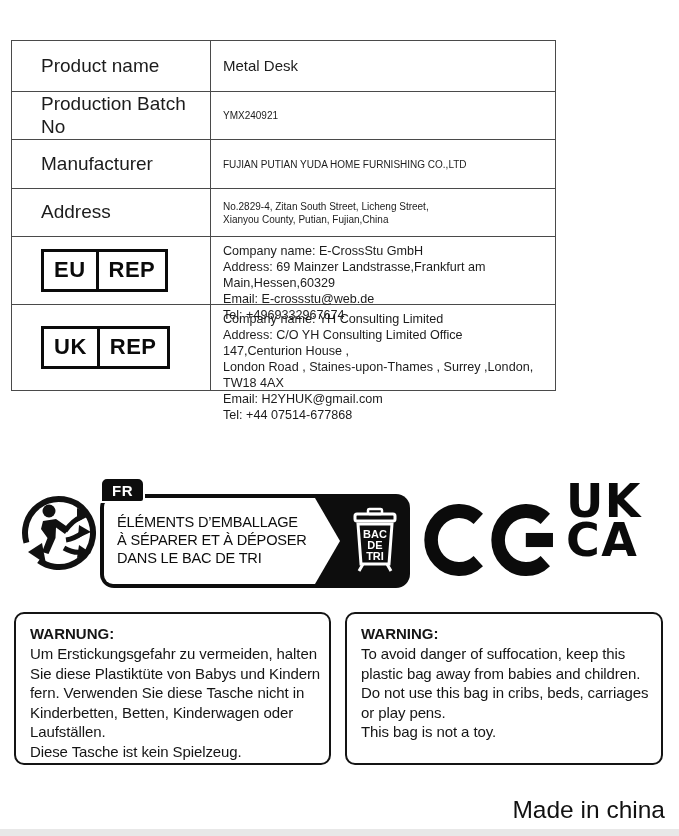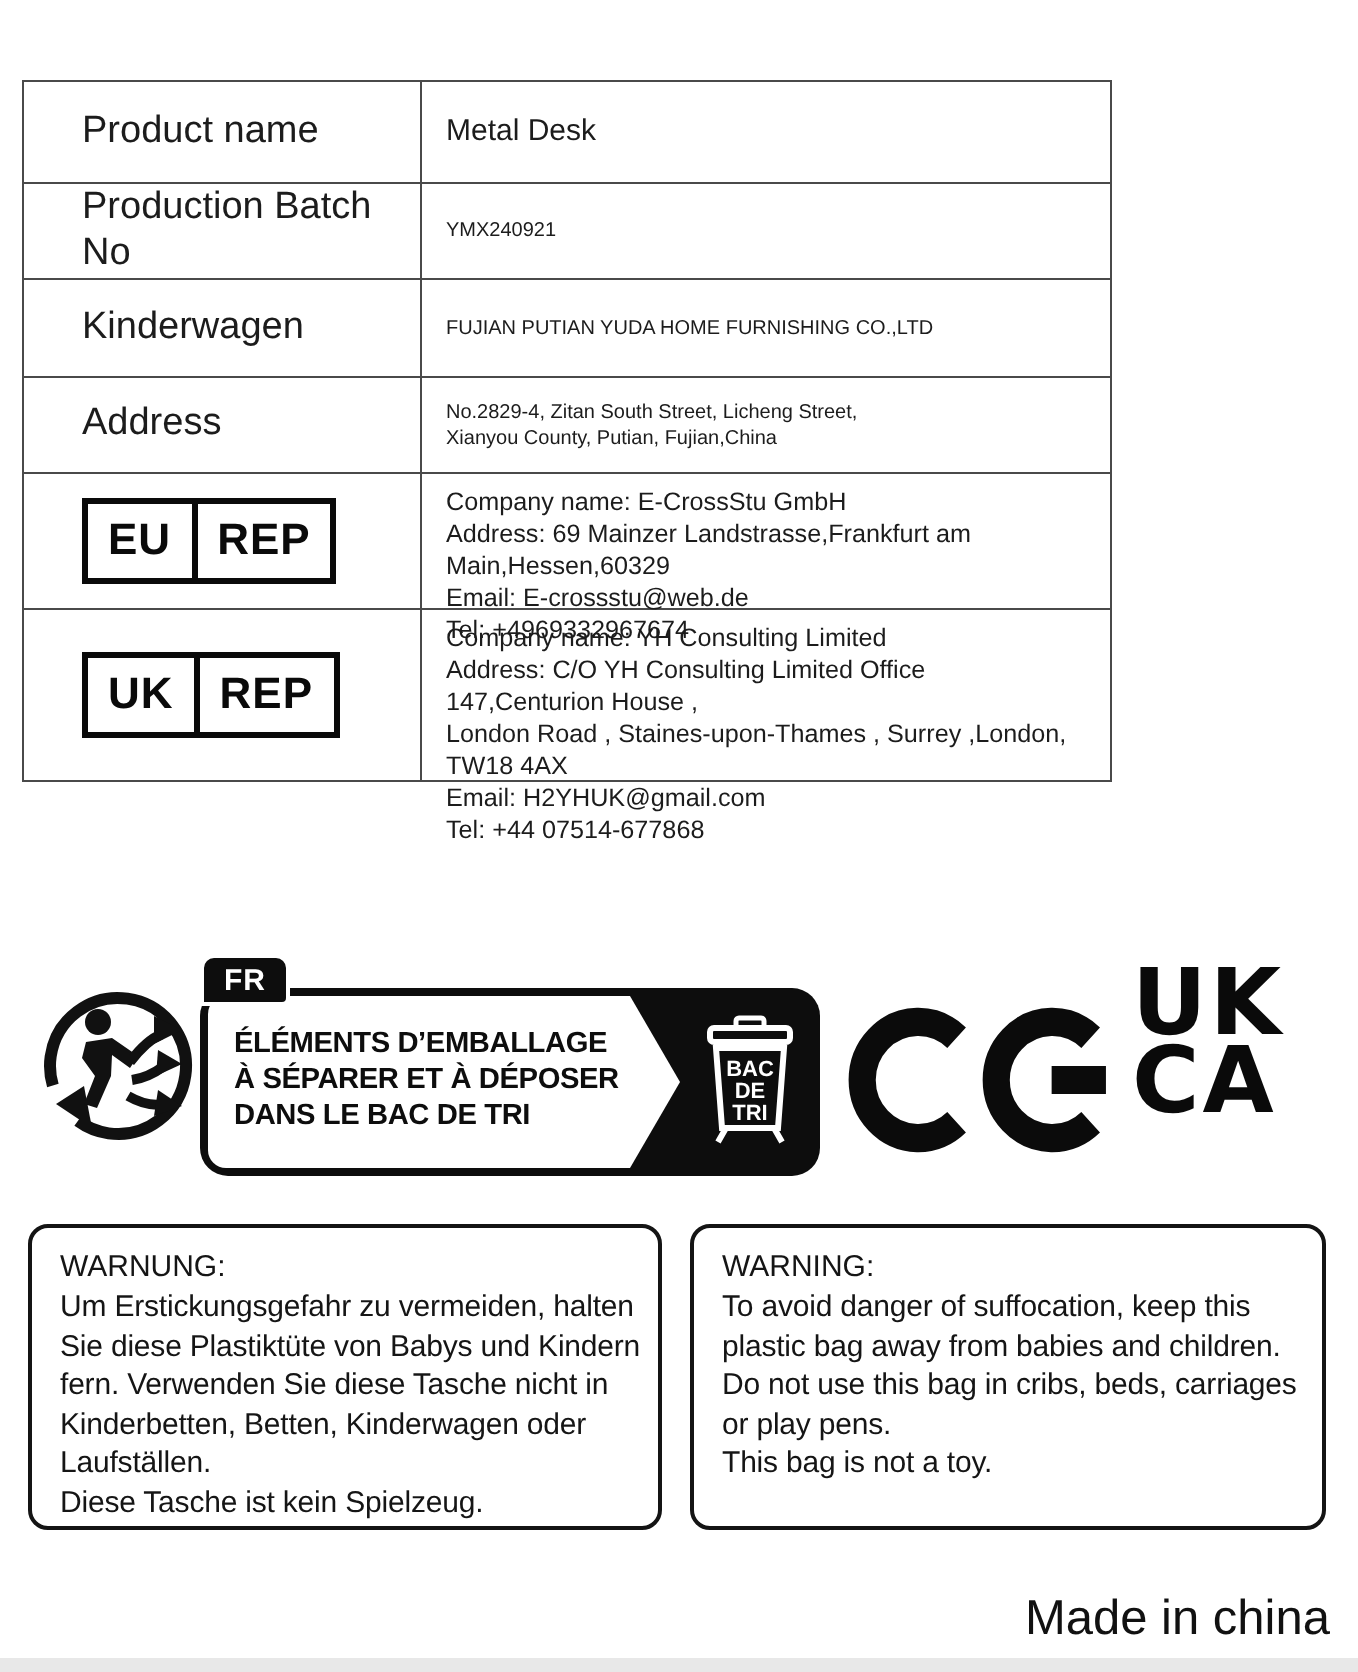--- a/index.html
+++ b/index.html
@@ -45,21 +45,21 @@
     position:absolute;left:0px;top:-17px;width:45px;height:26px;
     background:#0d0d0d;color:#fff;border:2px solid #fff;box-sizing:border-box;
     border-radius:7px 7px 4px 0;display:flex;align-items:center;justify-content:center;
     font-weight:700;font-size:15px;letter-spacing:0.5px;
   }
   .infotri-white{
     flex:1;background:#fff;margin:4px 0 4px 4px;border-radius:9px 0 0 9px;
     display:flex;flex-direction:column;justify-content:center;padding-left:13px;
   }
   .infotri-line{
-    font-weight:700;font-size:14.6px;line-height:1.22;letter-spacing:-0.2px;
+    font-weight:400;font-size:14.6px;line-height:1.22;letter-spacing:-0.2px;
     color:#0d0d0d;white-space:nowrap;
   }
   .infotri-chevron{
     width:25px;margin:4px 0;background:#fff;
     clip-path:polygon(0 0, 100% 50%, 0 100%);
   }
   .infotri-bin{flex:0 0 70px;display:flex;align-items:center;justify-content:center;}
   .ce-mark{position:absolute;left:424px;top:36px;}
   .ukca-mark{
     position:absolute;left:566px;top:22px;color:#0a0a0a;
@@ -67,21 +67,21 @@
     line-height:0.84;letter-spacing:1.5px;
   }
   
   .warn{
     position:absolute;top:612px;height:153px;box-sizing:border-box;
     border:2.5px solid #141414;border-radius:10px;background:#fff;
     padding:11px 8px 0 14px;
   }
   .warn-de{left:14px;width:317px;}
   .warn-en{left:345px;width:318px;}
-  .warn-title{font-weight:400;font-size:15px;margin-bottom:2px;}
+  .warn-title{font-weight:700;font-size:15px;margin-bottom:2px;}
   .warn-body{
     font-size:15px;line-height:1.3;letter-spacing:-0.1px;white-space:pre-line;
   }
   
   .made-in{position:absolute;right:14px;top:796px;font-size:24.5px;color:#111;}
   .photo-edge{position:absolute;left:0;bottom:0;width:100%;height:7px;background:#e8e8e8;}
 </style>
 </head>
 <body>
 
@@ -90,21 +90,21 @@
   <div class="info-table">
     <div class="trow r1">
       <div class="tcell-label">Product name</div>
       <div class="tcell-value" style="font-size:15px">Metal Desk</div>
     </div>
     <div class="trow r2">
       <div class="tcell-label">Production Batch No</div>
       <div class="tcell-value">YMX240921</div>
     </div>
     <div class="trow r3">
-      <div class="tcell-label">Kinderwagen</div>
+      <div class="tcell-label">Manufacturer</div>
       <div class="tcell-value">FUJIAN PUTIAN YUDA HOME FURNISHING CO.,LTD</div>
     </div>
     <div class="trow r4">
       <div class="tcell-label">Address</div>
       <div class="tcell-value">No.2829-4, Zitan South Street, Licheng Street,
 Xianyou County, Putian, Fujian,China</div>
     </div>
     <div class="trow r6">
       <div class="tcell-label">
         <span class="rep-badge">

